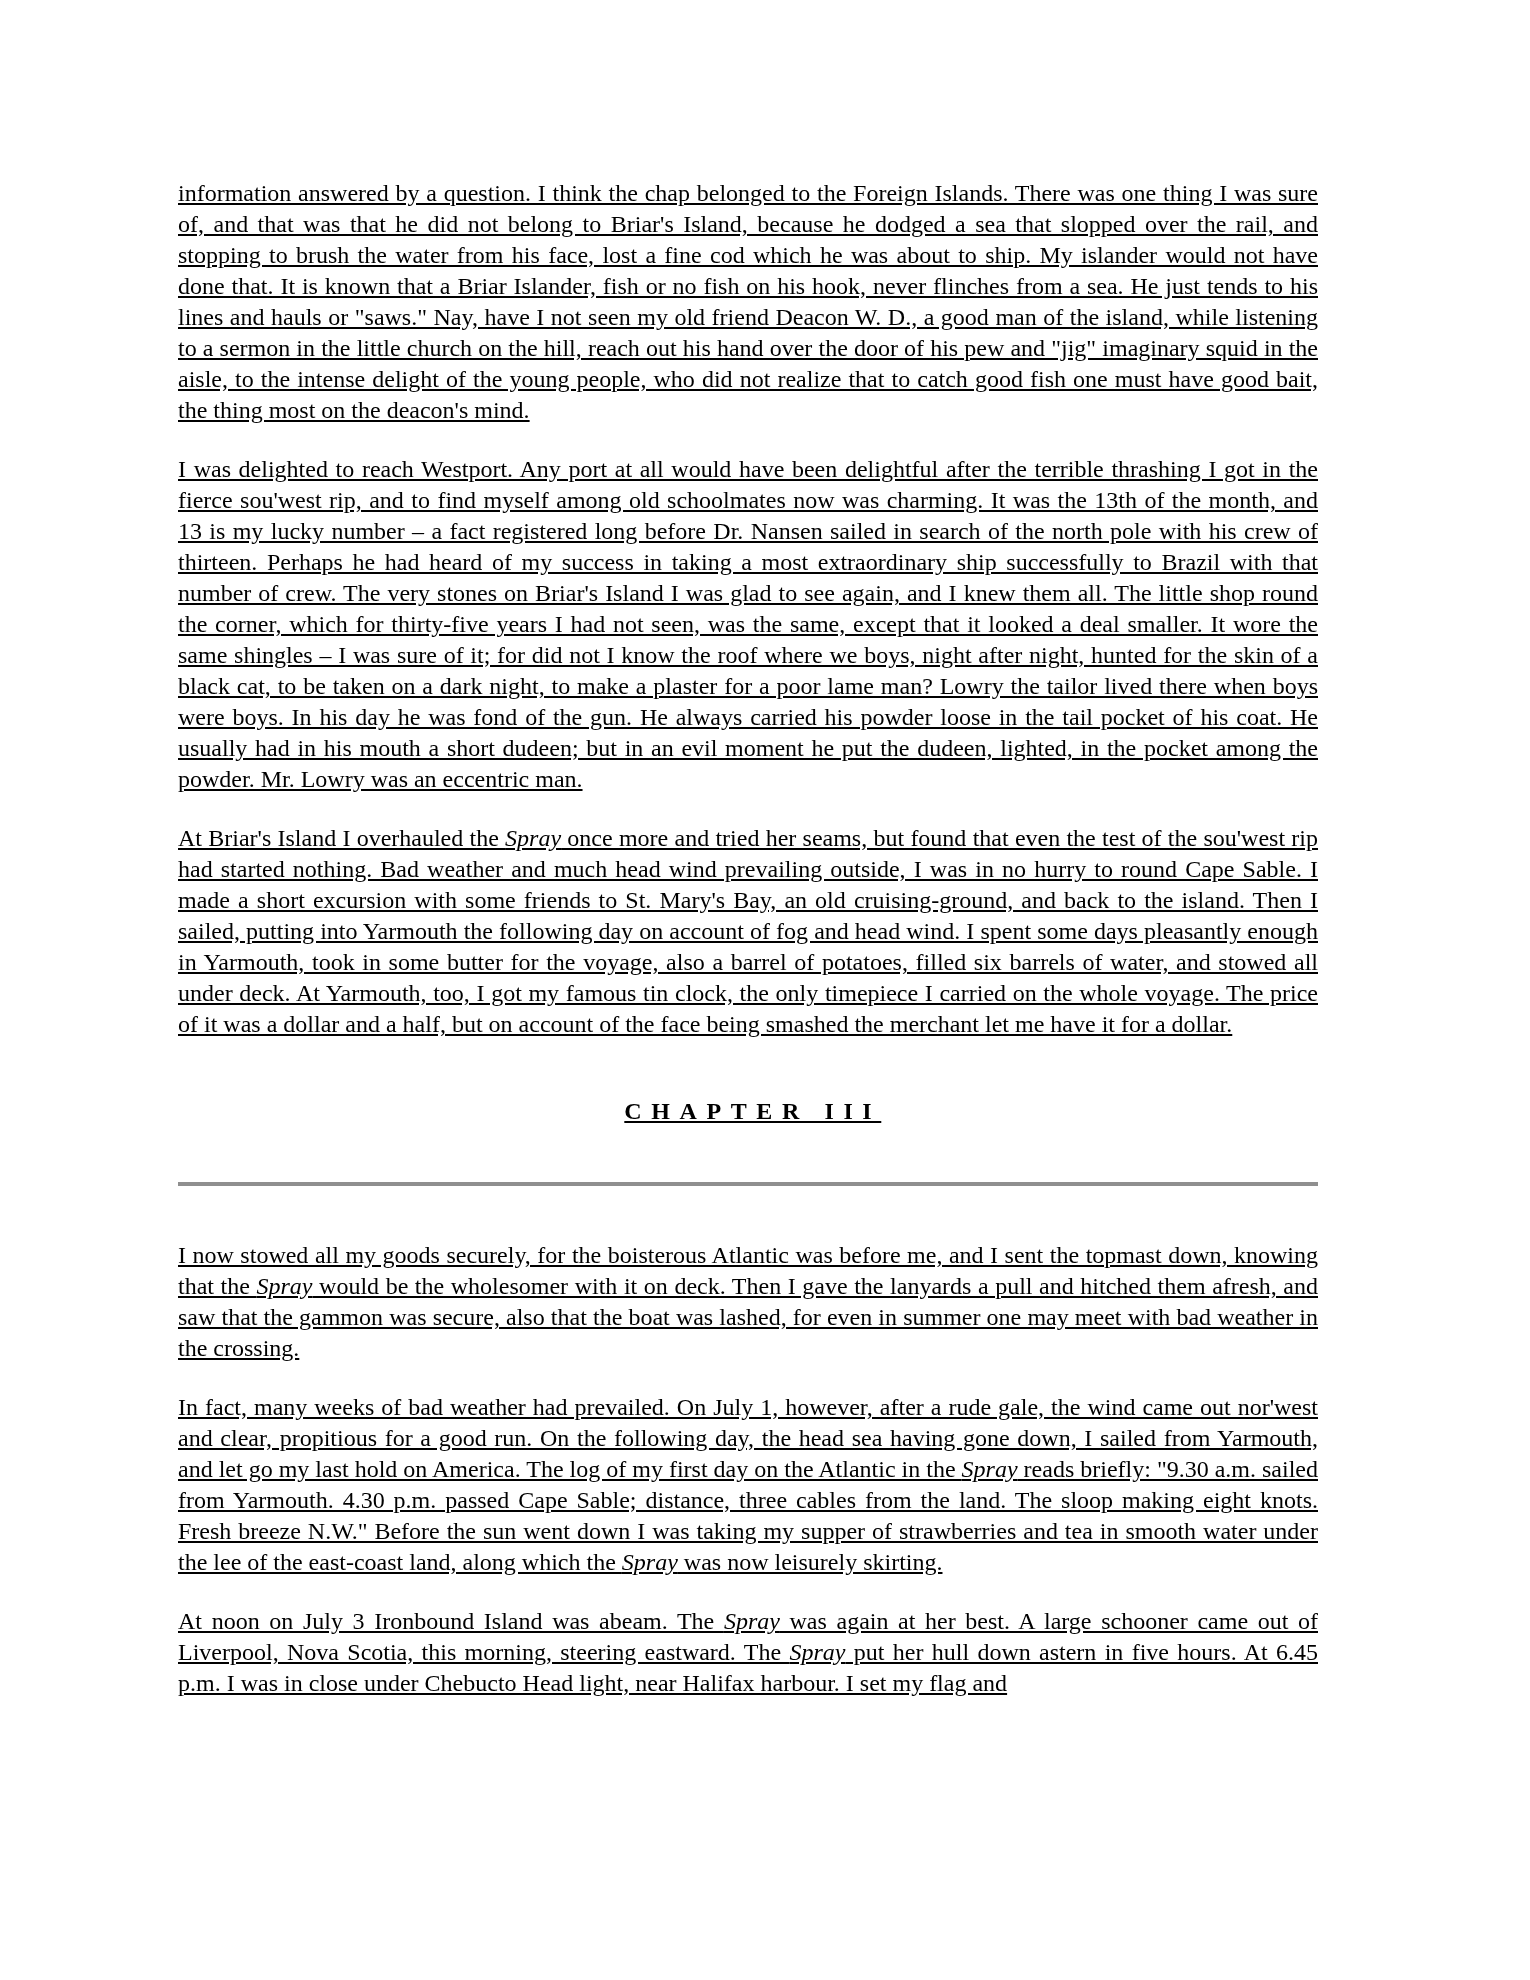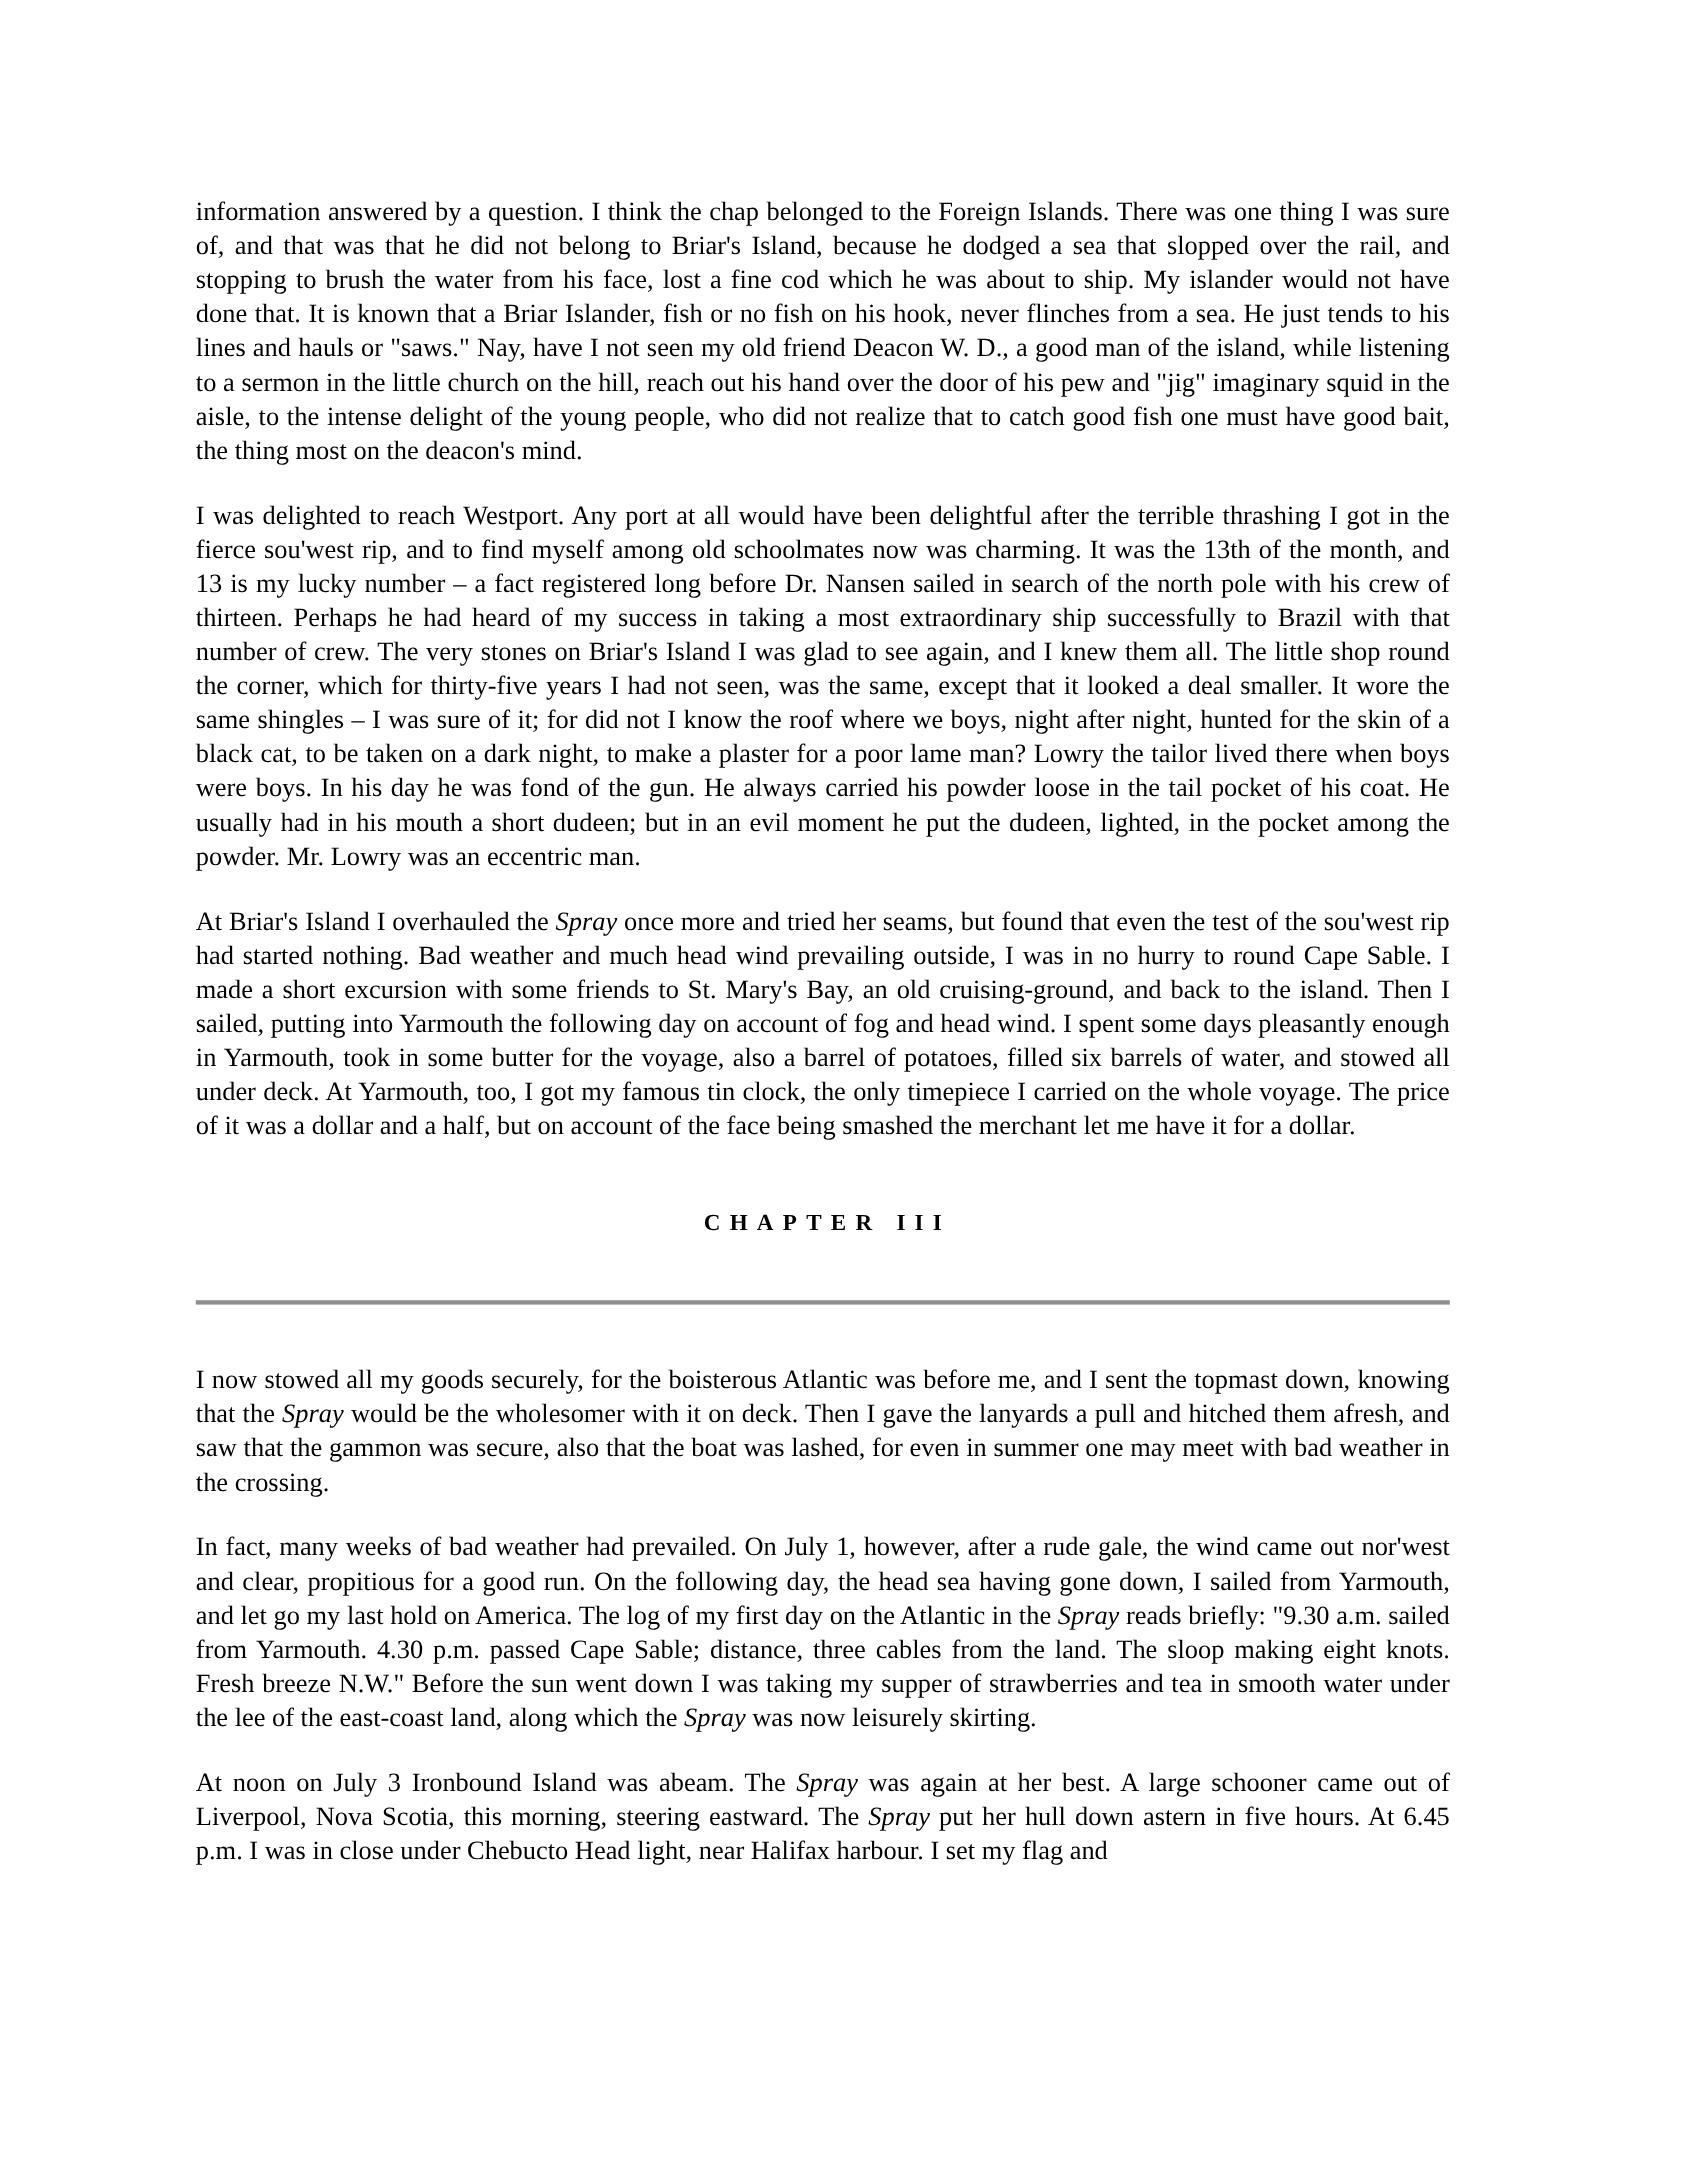--- a/index.html
+++ b/index.html
@@ -16,39 +16,40 @@
   .content {
     position: absolute;
     left: 178px;
     top: 178px;
     width: 1140px;
     font-family: "Liberation Serif", "DejaVu Serif", serif;
     font-size: 24px;
     line-height: 31px;
     color: #000000;
     text-align: justify;
+    text-decoration: underline;
   }
 
   p.para {
     margin: 0 0 28px 0;
     padding: 0;
   }
   p.para:last-child { margin-bottom: 0; }
 
   p.para em {
     font-style: italic;
   }
 
   .chapter-heading {
     margin: 56px 0 0 0;
     padding: 0;
     text-align: center;
     font-family: "Liberation Serif", "DejaVu Serif", serif;
     font-weight: bold;
-    font-size: 21px;
+    font-size: 24px;
     line-height: 30px;
     letter-spacing: 0.40em;
     text-indent: 0.40em; 
     color: #000000;
   }
 
   .divider {
     margin-top: 56px;
     height: 4px;
     background: #8f8f8f;

